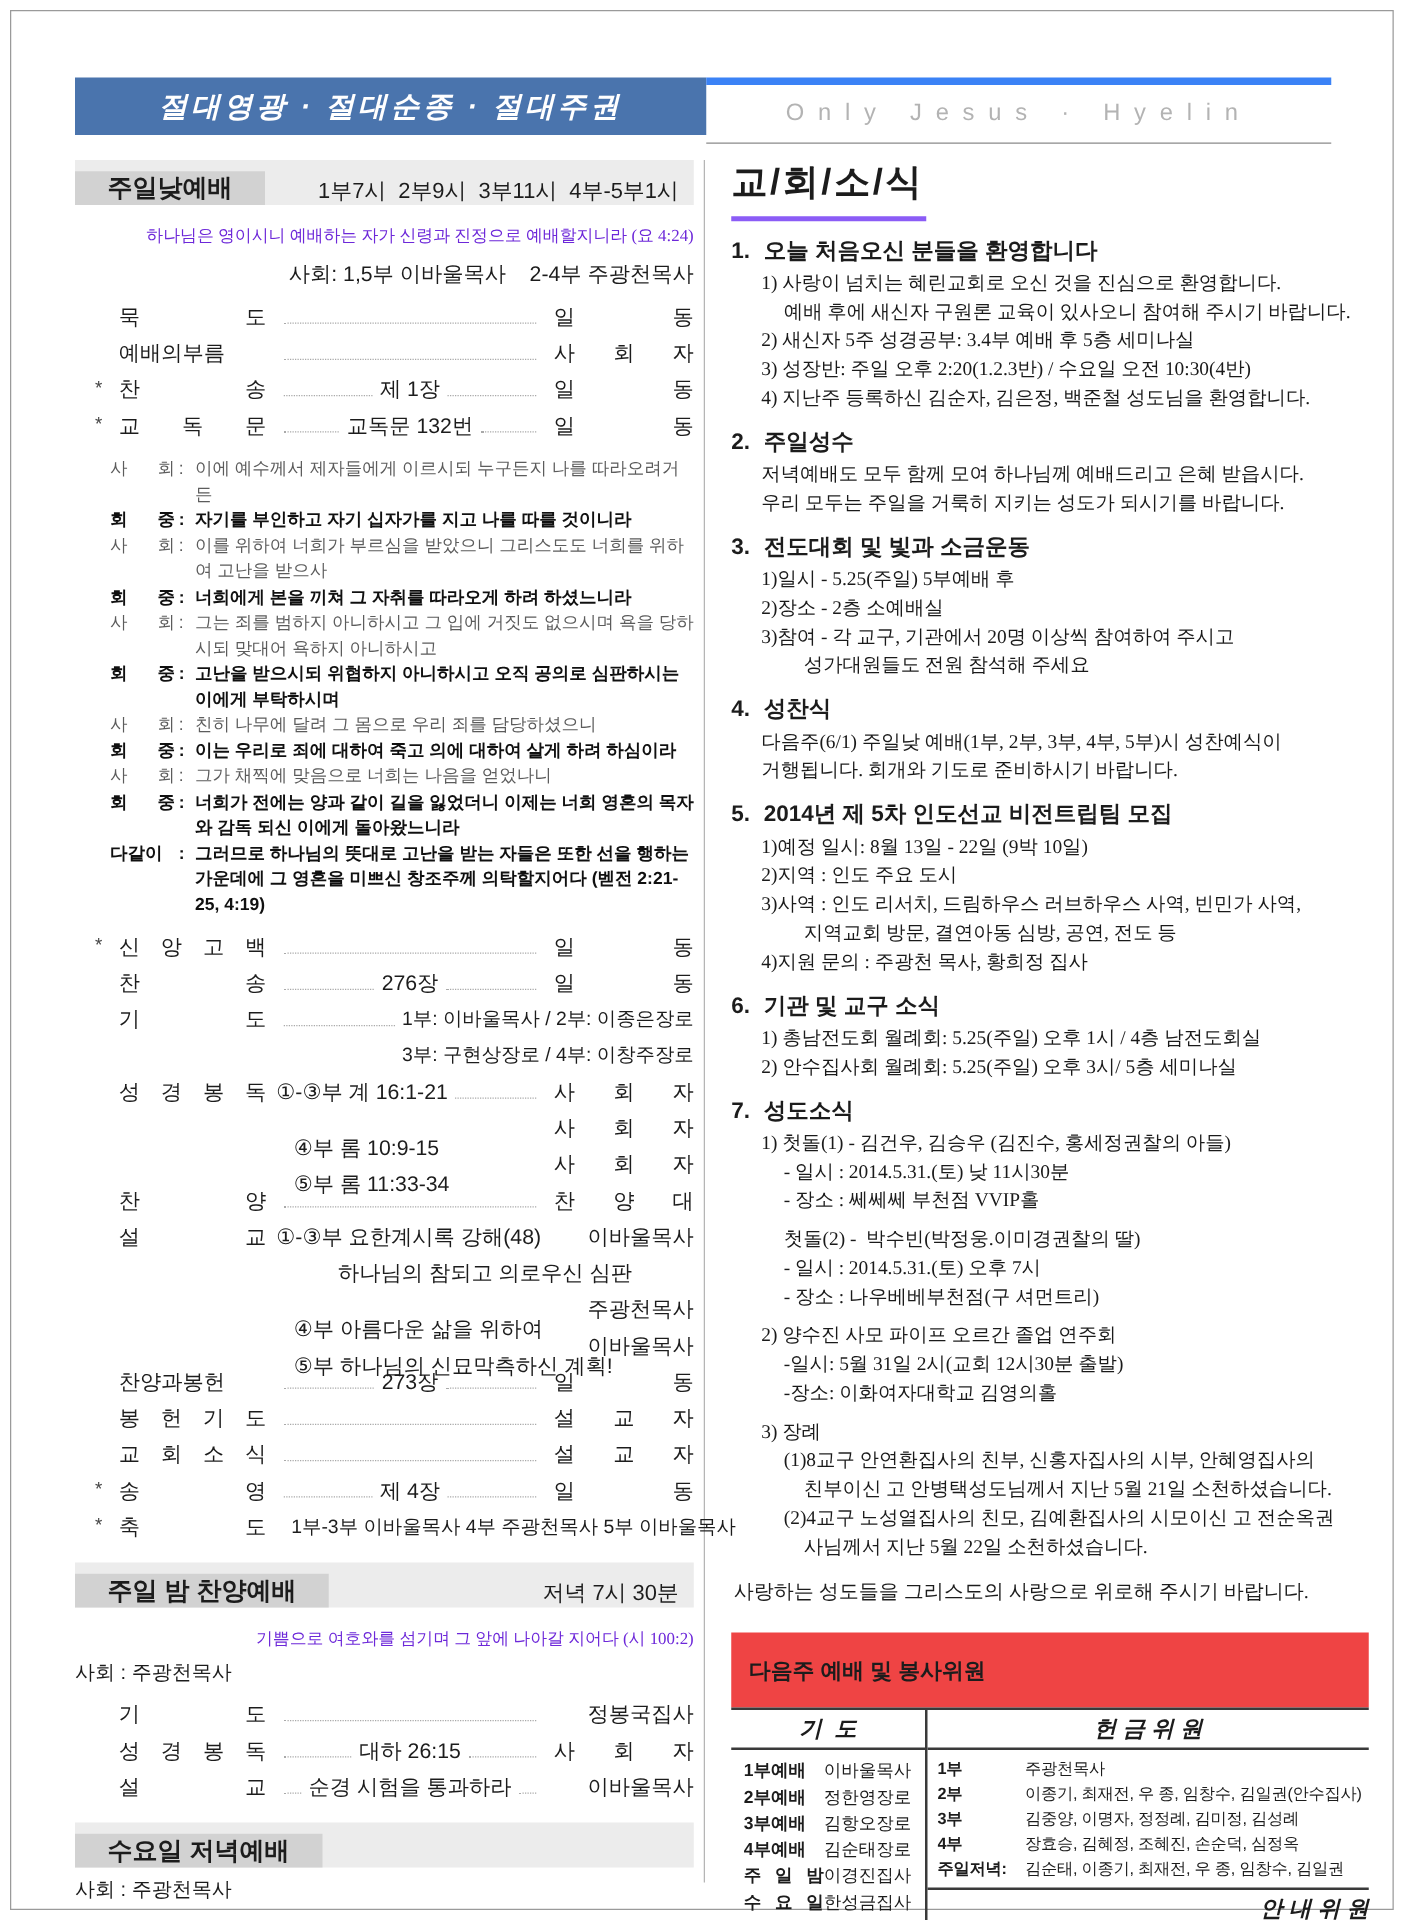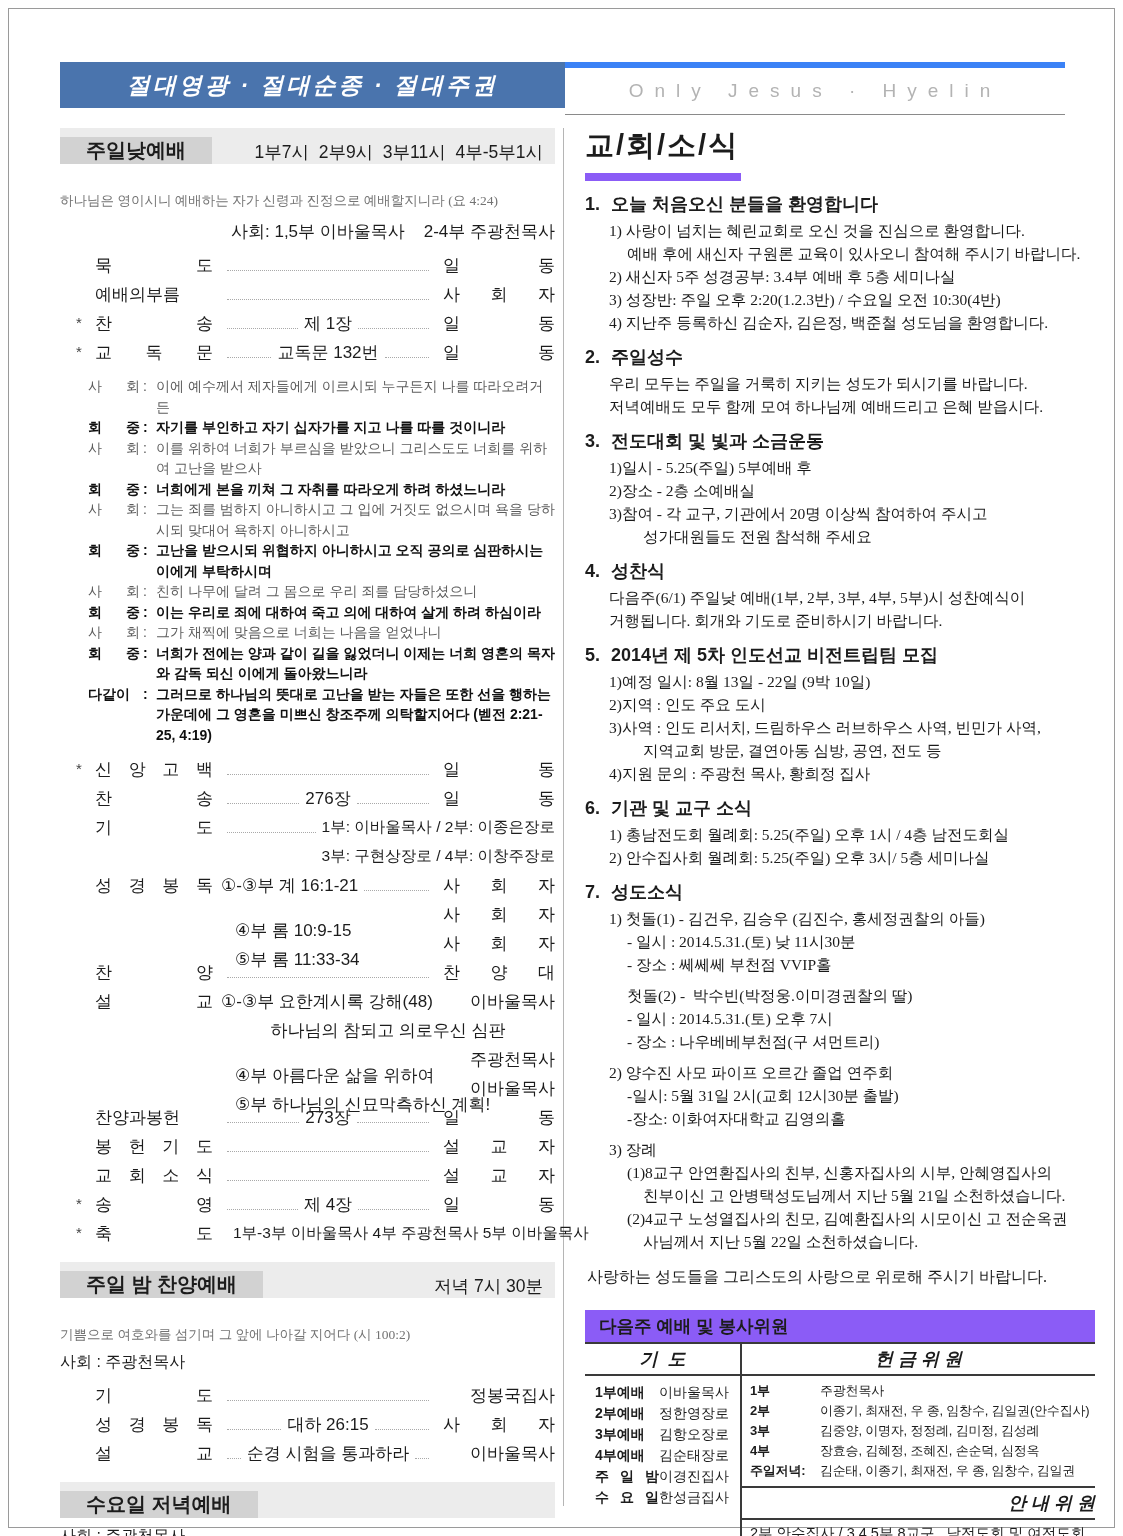--- a/index.html
+++ b/index.html
@@ -17,21 +17,21 @@
   
   .left-col{position:absolute;left:60px;top:128px;width:495px;}
   .right-col{position:absolute;left:585px;top:126px;width:510px;}
 
   
   .sec-bar{display:flex;height:36px;background:#ececec;align-items:flex-end;}
   .sec-bar.mt{margin-top:14px;}
   .sec-label{background:#d2d2d2;padding:0 26px;display:flex;align-items:center;font-weight:bold;font-size:20px;white-space:pre;}
   .sec-right{flex:1;display:flex;align-items:center;justify-content:flex-end;padding-right:12px;font-size:17.5px;white-space:pre;}
 
-  .verse{font-family:"Liberation Serif","DejaVu Serif",serif;font-size:13.5px;text-align:left;margin-top:28px;color:#737373;}
+  .verse{font-family:"Liberation Serif","DejaVu Serif",serif;font-size:13.5px;text-align:right;margin-top:16px;color:#6d28d9;}
   .moderators{text-align:right;font-size:17px;margin-top:10px;white-space:pre;}
   .moderator-line{font-size:16px;margin:8px 0 2px 0;white-space:pre;}
 
   
   .rows{margin-top:8px;}
   .wrow{display:flex;align-items:center;height:29px;padding-left:35px;position:relative;font-size:17px;}
   .star{position:absolute;left:16px;top:5px;font-size:15px;color:#444;width:auto;}
   .wlabel{width:118px;flex:none;}
   .wmid{flex:1;display:flex;align-items:center;min-width:0;padding:0 8px;}
   .wrow.noright .wmid{padding-right:0;}
@@ -46,35 +46,35 @@
   
   .reading{margin:9px 0 10px 28px;}
   .rline{display:flex;font-size:14px;line-height:20.5px;color:#5c5c5c;}
   .rline.bold{color:#101010;font-weight:bold;}
   .rsp{width:52px;flex:none;}
   .rtxt{flex:1;position:relative;padding-left:16px;}
   .rtxt::before{content:":";position:absolute;left:3px;}
 
   
   .news-title-wrap{margin-bottom:4px;}
-  .news-title{font-size:29px;font-weight:bold;letter-spacing:2px;border-bottom:8px solid #8b5cf6;display:inline-block;padding:0 2px 7px 0;}
+  .news-title{font-size:29px;font-weight:bold;letter-spacing:2px;border-bottom:4px solid #8b5cf6;display:inline-block;padding:0 2px 7px 0;}
   .news-item{margin-top:11px;}
   .news-head{display:flex;font-size:18px;font-weight:bold;line-height:24px;}
   .news-no{width:26px;flex:none;}
   .news-lines{font-family:"Liberation Serif","DejaVu Serif",serif;font-size:15.5px;line-height:23px;margin-top:3px;color:#1a1a1a;}
   .nl{white-space:pre;}
   .ind1{padding-left:24px;}
   .ind2{padding-left:42px;}
   .ind3{padding-left:58px;}
   .gap{margin-top:8px;}
   .closing{font-family:"Liberation Serif","DejaVu Serif",serif;font-size:16px;margin-top:14px;padding-left:2px;}
 
   
   .committee{margin-top:22px;}
-  .com-title{background:#8b5cf6;font-weight:bold;font-size:17.5px;padding:4px 14px;white-space:pre;}
+  .com-title{background:#ef4444;font-weight:bold;font-size:17.5px;padding:18px 14px;white-space:pre;}
   .com-grid{display:flex;border-top:2px solid #3a3a3a;border-bottom:2px solid #3a3a3a;}
   .com-left{width:155px;flex:none;border-right:2px solid #3a3a3a;display:flex;flex-direction:column;}
   .com-right{flex:1;min-width:0;display:flex;flex-direction:column;}
   .com-head{font-weight:bold;font-size:18px;text-align:center;padding:3px 0;border-bottom:2px solid #3a3a3a;white-space:pre;font-style:italic;}
   .com-head.bordered{border-top:2px solid #3a3a3a;margin-top:2px;text-align:right;}
   .prayer-rows{padding:6px 6px 4px 10px;}
   .prayer-row{display:flex;font-size:14px;line-height:21px;}
   .pr-label{width:64px;flex:none;font-weight:bold;}
   .pr-name{flex:1;}
   .offer-rows{padding:5px 4px 3px 8px;}
@@ -525,22 +525,22 @@
             <div class="nl ind1">3) 성장반: 주일 오후 2:20(1.2.3반) / 수요일 오전 10:30(4반)</div>
             <div class="nl ind1">4) 지난주 등록하신 김순자, 김은정, 백준철 성도님을 환영합니다.</div>
           </div>
         </div>
         <div class="news-item">
           <div class="news-head">
             <div class="news-no">2.</div>
             <div class="news-head-title">주일성수</div>
           </div>
           <div class="news-lines">
+            <div class="nl ind1">저녁예배도 모두 함께 모여 하나님께 예배드리고 은혜 받읍시다.</div>
             <div class="nl ind1">우리 모두는 주일을 거룩히 지키는 성도가 되시기를 바랍니다.</div>
-            <div class="nl ind1">저녁예배도 모두 함께 모여 하나님께 예배드리고 은혜 받읍시다.</div>
           </div>
         </div>
         <div class="news-item">
           <div class="news-head">
             <div class="news-no">3.</div>
             <div class="news-head-title">전도대회 및 빛과 소금운동</div>
           </div>
           <div class="news-lines">
             <div class="nl ind1">1)일시 - 5.25(주일) 5부예배 후</div>
             <div class="nl ind1">2)장소 - 2층 소예배실</div>

